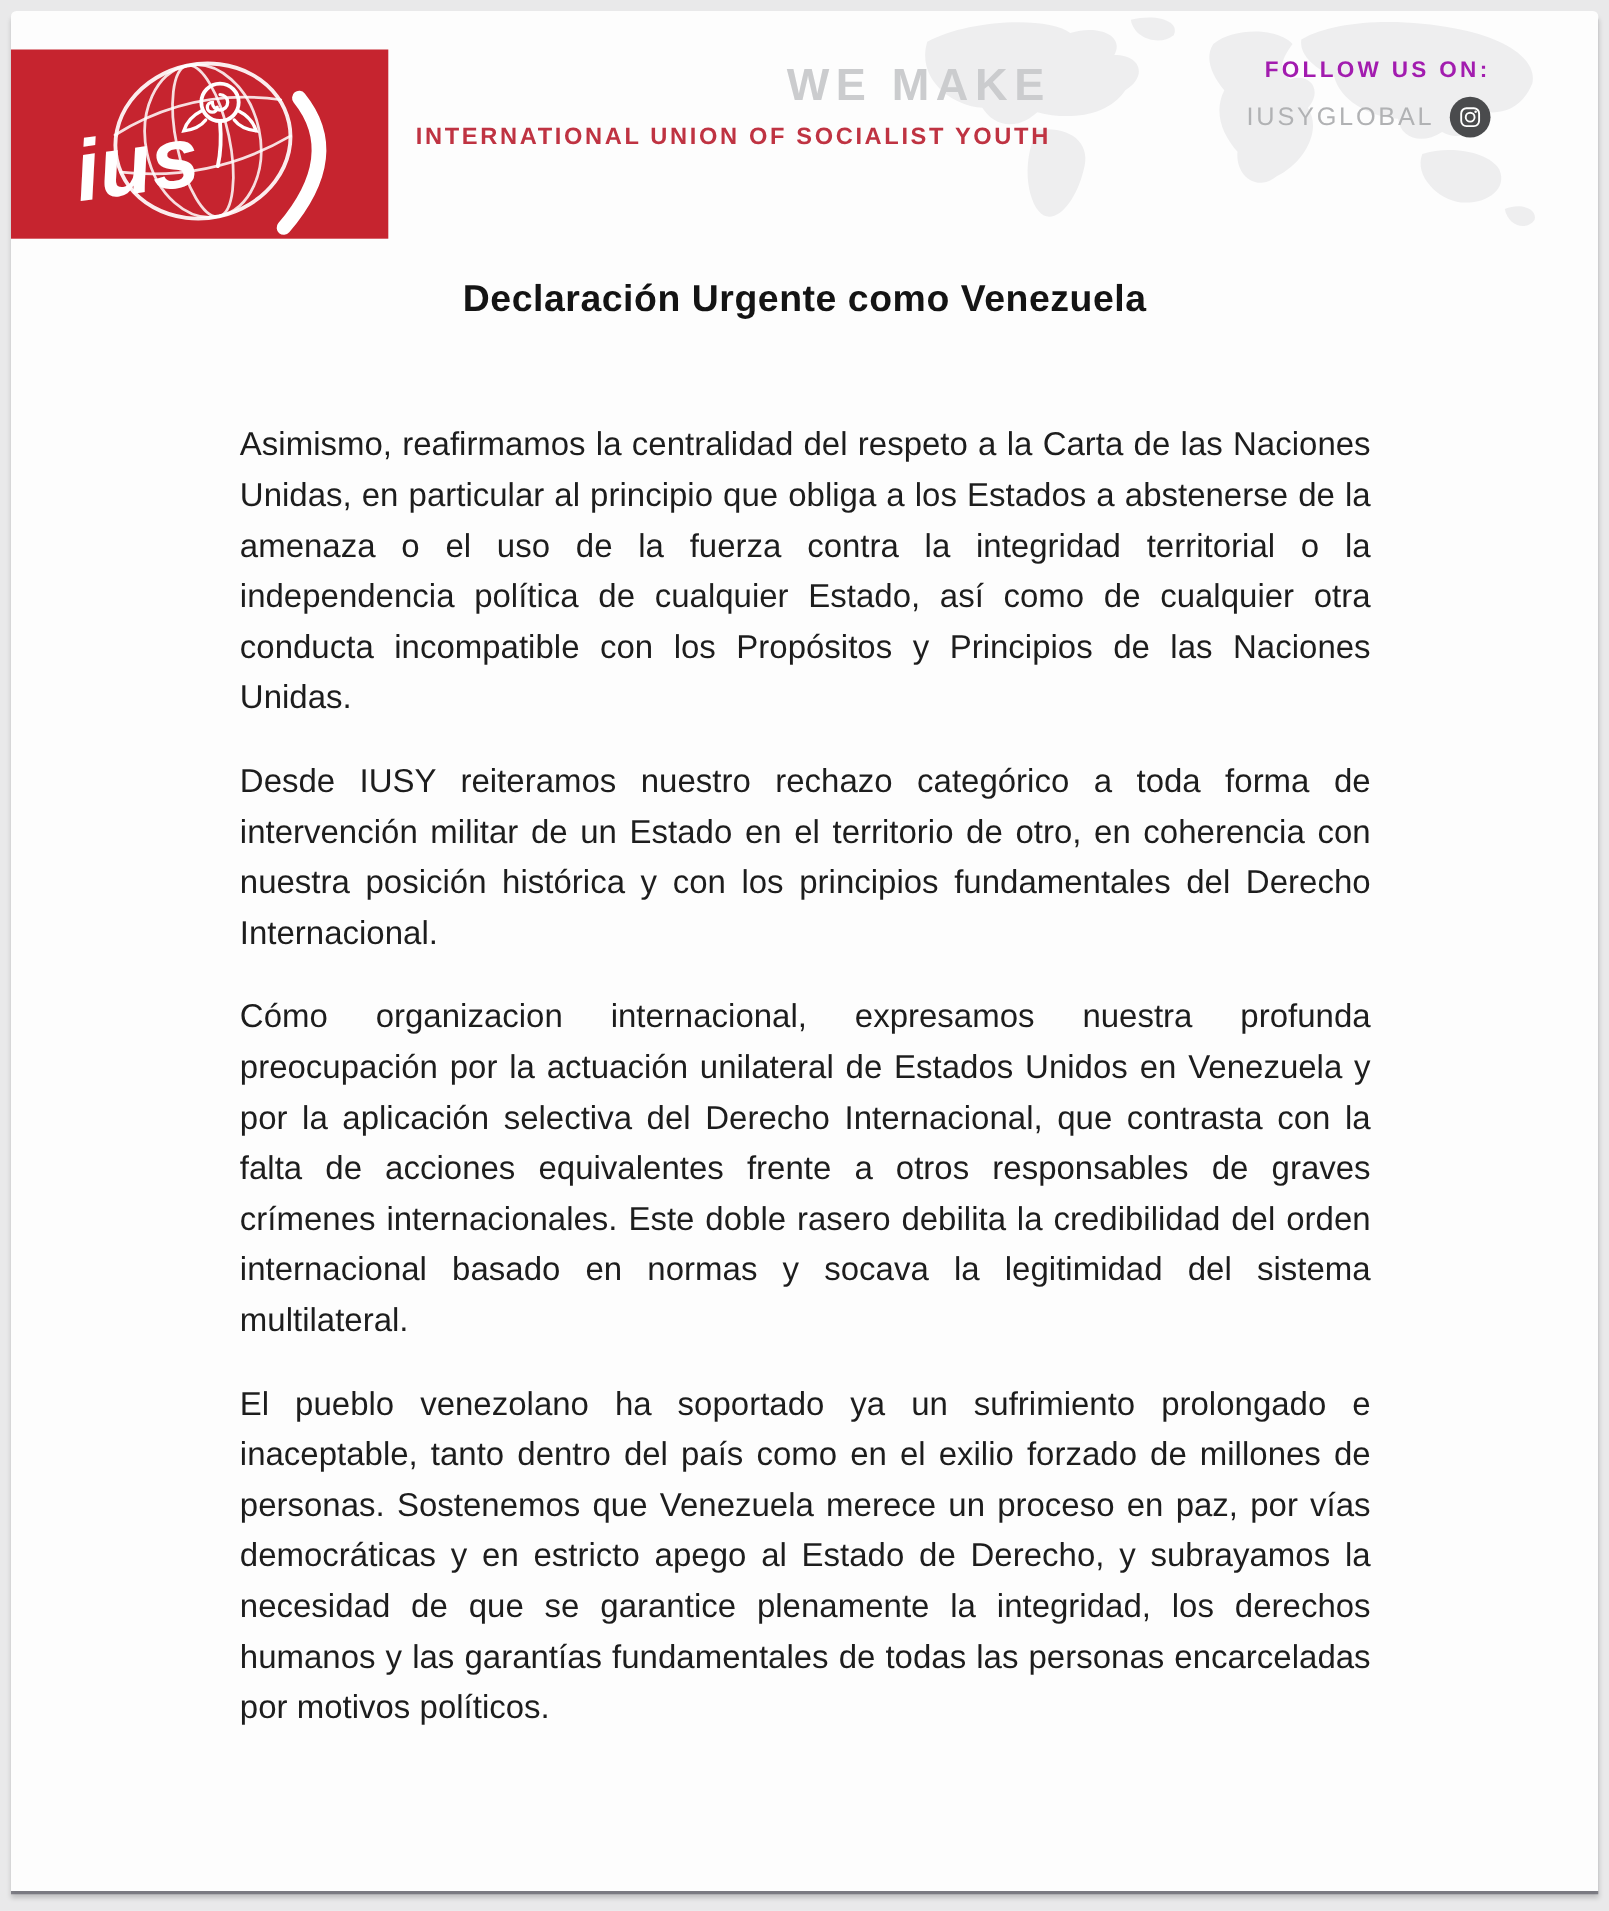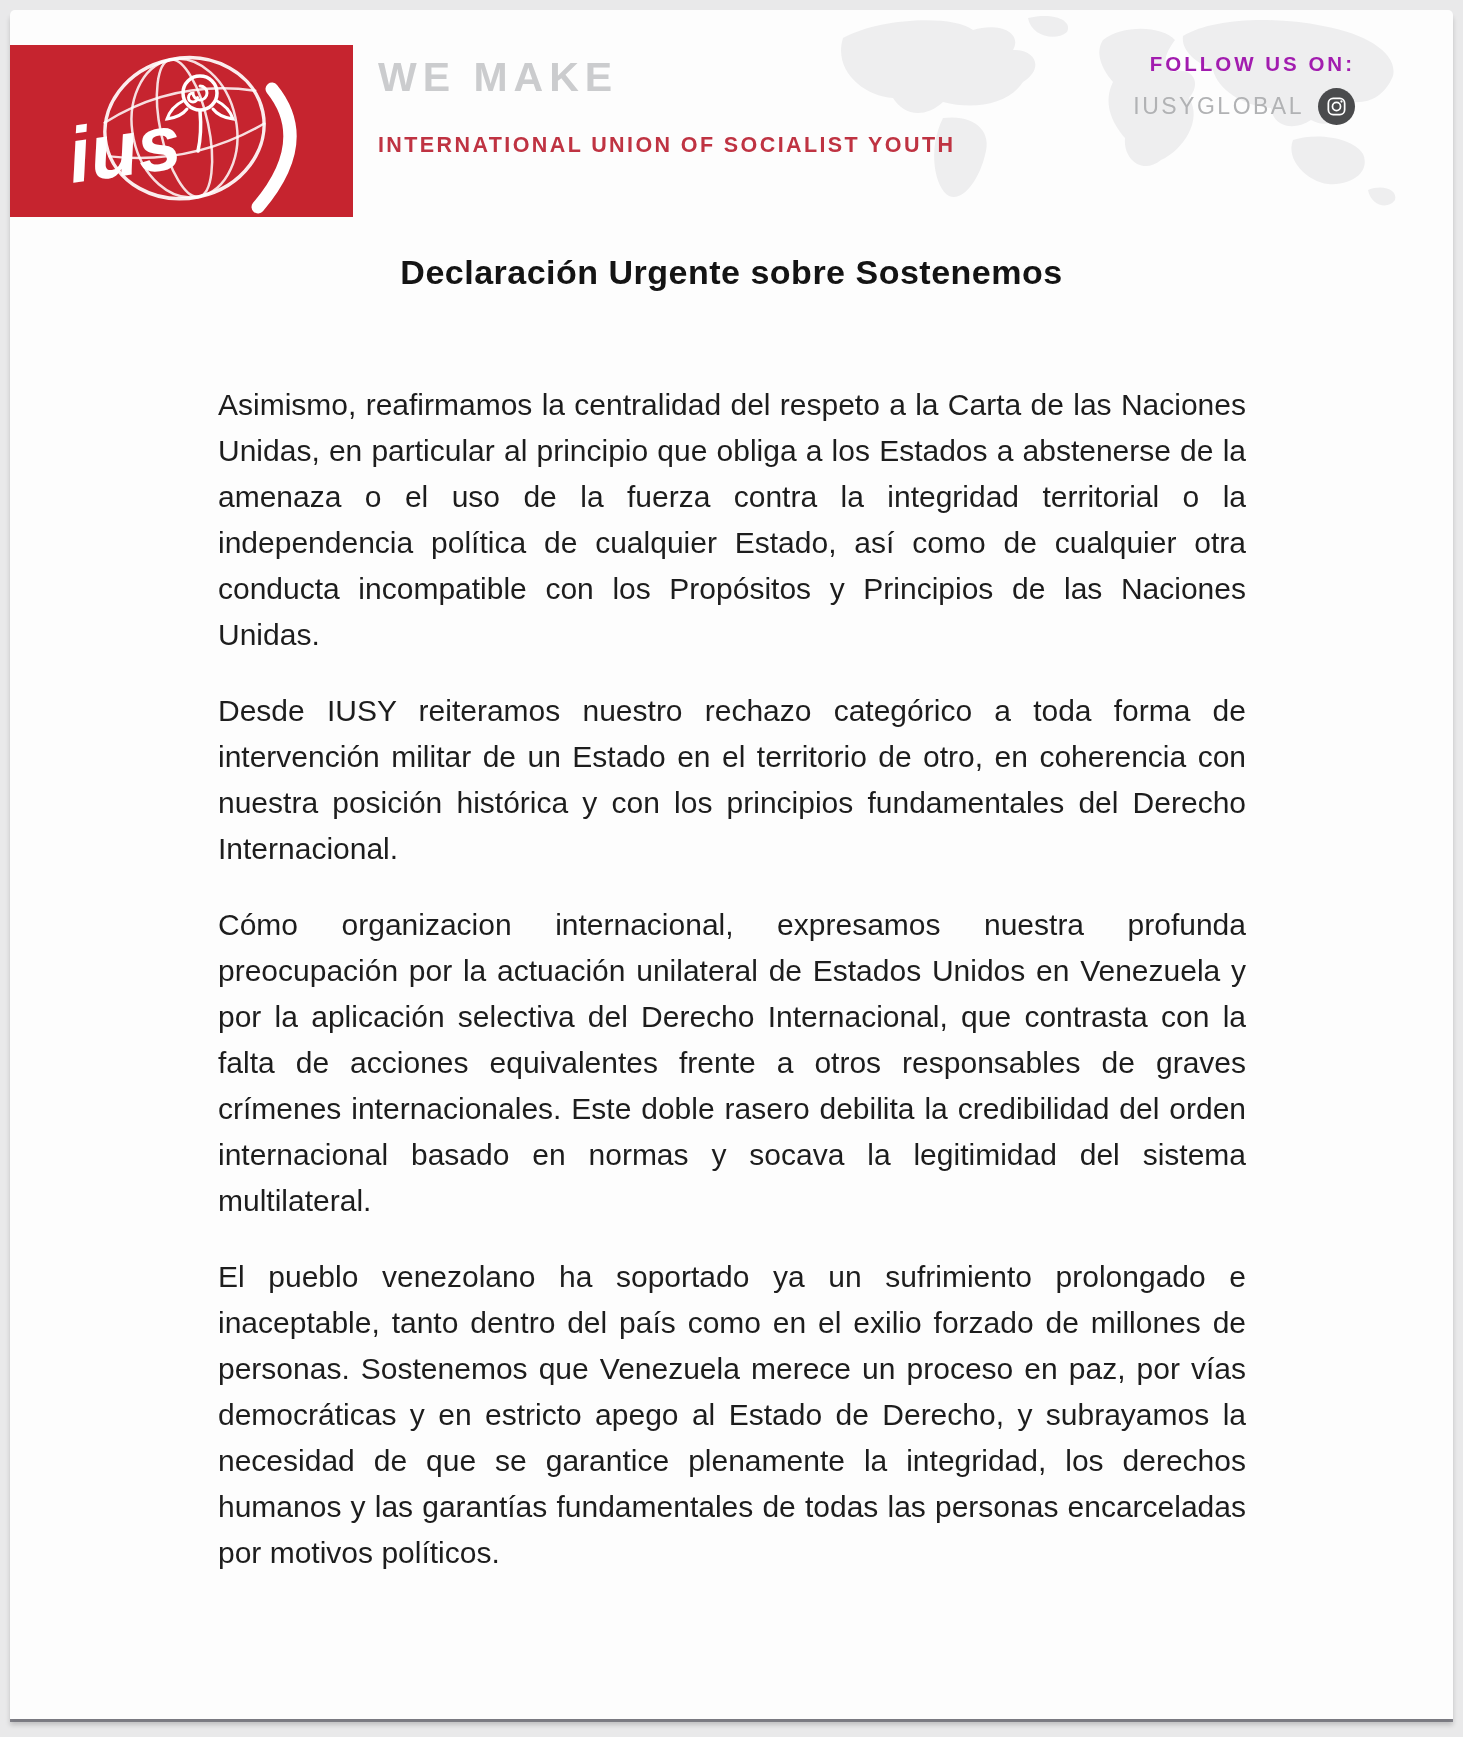--- a/index.html
+++ b/index.html
@@ -27,30 +27,30 @@
   }
   .logo-block {
     position:absolute; left:0; top:35px;
     width:343px; height:172px;
     background:#c6242f;
     z-index:2;
   }
   .logo-block svg { width:100%; height:100%; display:block; }
 
   .tagline {
-    position:absolute; left:368px; top:44px; z-index:2;
+    position:absolute; left:368px; top:44px; z-index:2;text-align:right;
   }
   .tagline-l1, .tagline-l2 {
     font-size:41px; font-weight:bold; letter-spacing:6px;
     color:#cbccce; line-height:47px; white-space:nowrap;
   }
   .tagline-strong { color:#bcbec0; }
   .tagline-rest { color:#cbccce; margin-left:12px; }
   .org-name {
-    margin-top:32px;
+    margin-top:11px;
     font-size:21.5px; font-weight:bold; letter-spacing:2.4px;
     color:#bf3342; white-space:nowrap;
   }
 
   .follow {
     position:absolute; right:98px; top:42px; z-index:2;
     text-align:right;
   }
   .follow-label {
     font-size:20.5px; font-weight:bold; letter-spacing:3px;
@@ -145,21 +145,21 @@
             <rect x="3.5" y="3.5" width="17" height="17" rx="5"></rect>
             <circle cx="12" cy="12" r="4.2"></circle>
             <circle cx="17.2" cy="6.8" r="1.2" fill="#ffffff" stroke="none"></circle>
           </svg>
         </span>
       </div>
 
     </div>
   </div>
 
-  <div class="doc-title">Declaración Urgente sobre Sostenemos</div>
+  <div class="doc-title">Declaración Urgente como Venezuela</div>
 
   <div class="doc-text">
     <p>Asimismo, reafirmamos la centralidad del respeto a la Carta de las Naciones Unidas, en particular al principio que obliga a los Estados a abstenerse de la amenaza o el uso de la fuerza contra la integridad territorial o la independencia política de cualquier Estado, así como de cualquier otra conducta incompatible con los Propósitos y Principios de las Naciones Unidas.</p>
     <p>Desde IUSY reiteramos nuestro rechazo categórico a toda forma de intervención militar de un Estado en el territorio de otro, en coherencia con nuestra posición histórica y con los principios fundamentales del Derecho Internacional.</p>
     <p>Cómo organizacion internacional, expresamos nuestra profunda preocupación por la actuación unilateral de Estados Unidos en Venezuela y por la aplicación selectiva del Derecho Internacional, que contrasta con la falta de acciones equivalentes frente a otros responsables de graves crímenes internacionales. Este doble rasero debilita la credibilidad del orden internacional basado en normas y socava la legitimidad del sistema multilateral.</p>
     <p>El pueblo venezolano ha soportado ya un sufrimiento prolongado e inaceptable, tanto dentro del país como en el exilio forzado de millones de personas. Sostenemos que Venezuela merece un proceso en paz, por vías democráticas y en estricto apego al Estado de Derecho, y subrayamos la necesidad de que se garantice plenamente la integridad, los derechos humanos y las garantías fundamentales de todas las personas encarceladas por motivos políticos.</p>
   </div>
 
 </div>
 

